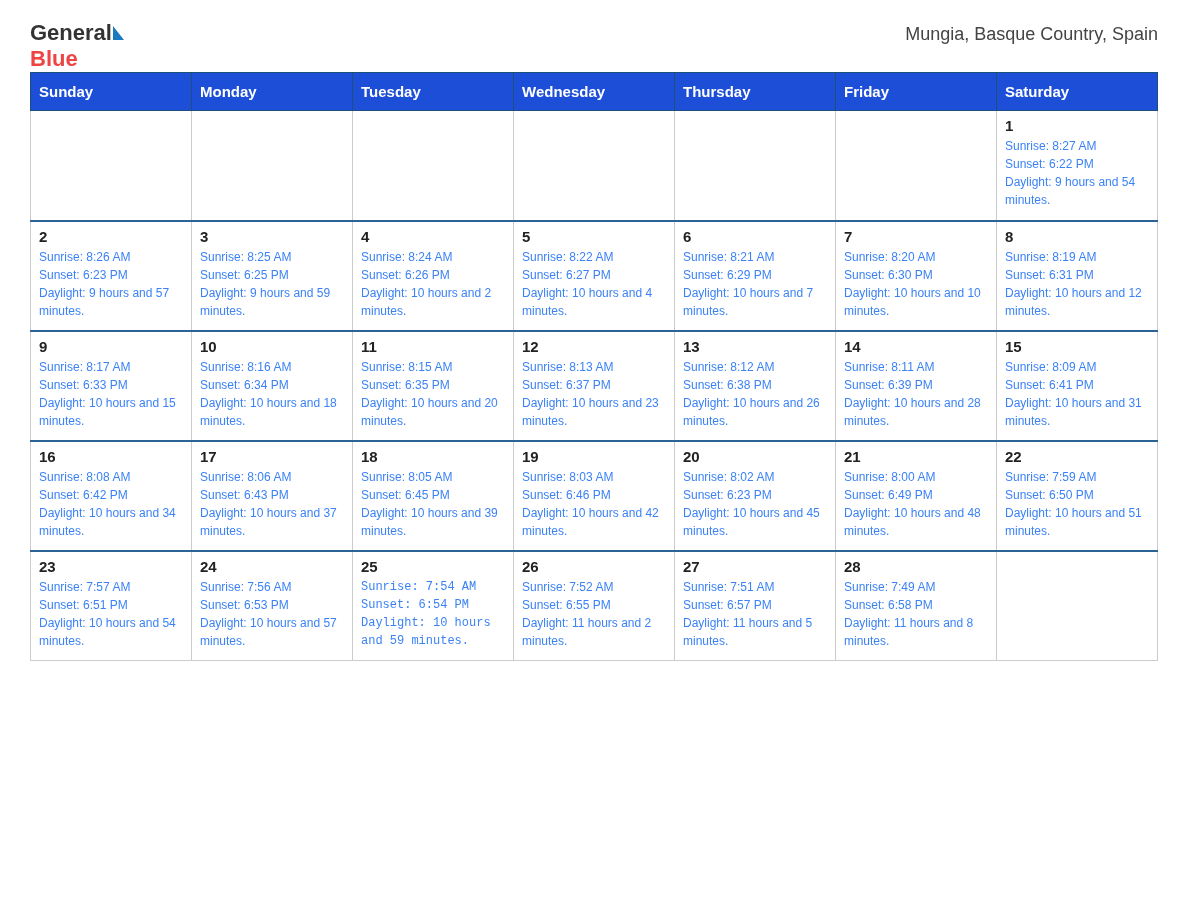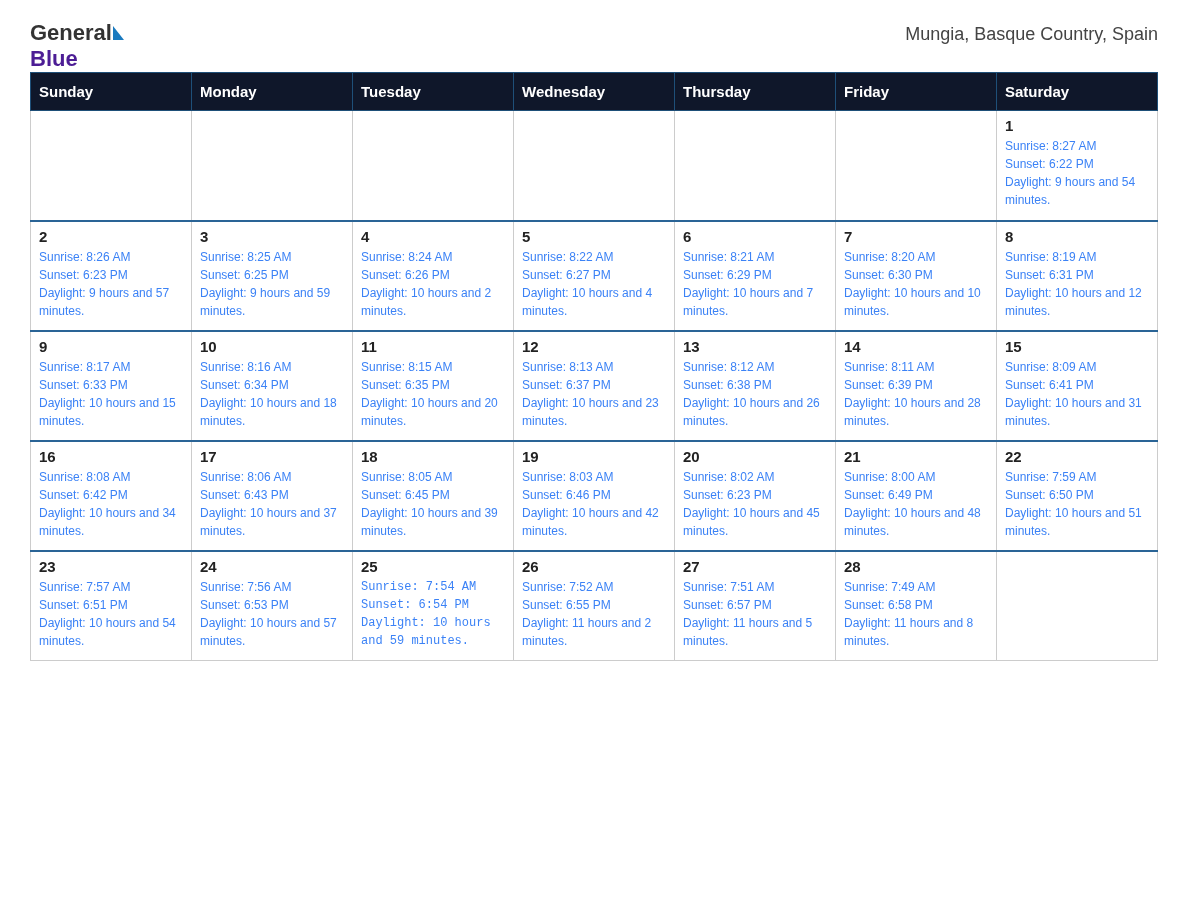--- a/index.html
+++ b/index.html
@@ -17,21 +17,21 @@
       margin-bottom: 0;
     }
     .logo-text-general {
       font-size: 22px;
       font-weight: bold;
       color: #333;
     }
     .logo-text-blue {
       font-size: 22px;
       font-weight: bold;
-      color: #4c1d95;
+      color: #ef4444;
     }
     .logo-wrapper {
       display: flex;
       flex-direction: column;
     }
     .logo-row1 {
       display: flex;
       align-items: center;
     }
     .title-section {
@@ -47,21 +47,21 @@
       font-size: 18px;
       color: #444;
       margin-top: 4px;
     }
     table {
       width: 100%;
       border-collapse: collapse;
       table-layout: fixed;
     }
     thead tr th {
-      background-color: #0f172a;
+      background-color: #1d4ed8;
       color: #fff;
       padding: 10px 8px;
       font-size: 15px;
       font-weight: bold;
       text-align: left;
       border: 1px solid #1e4f78;
     }
     tbody tr td {
       vertical-align: top;
       padding: 6px 8px;

